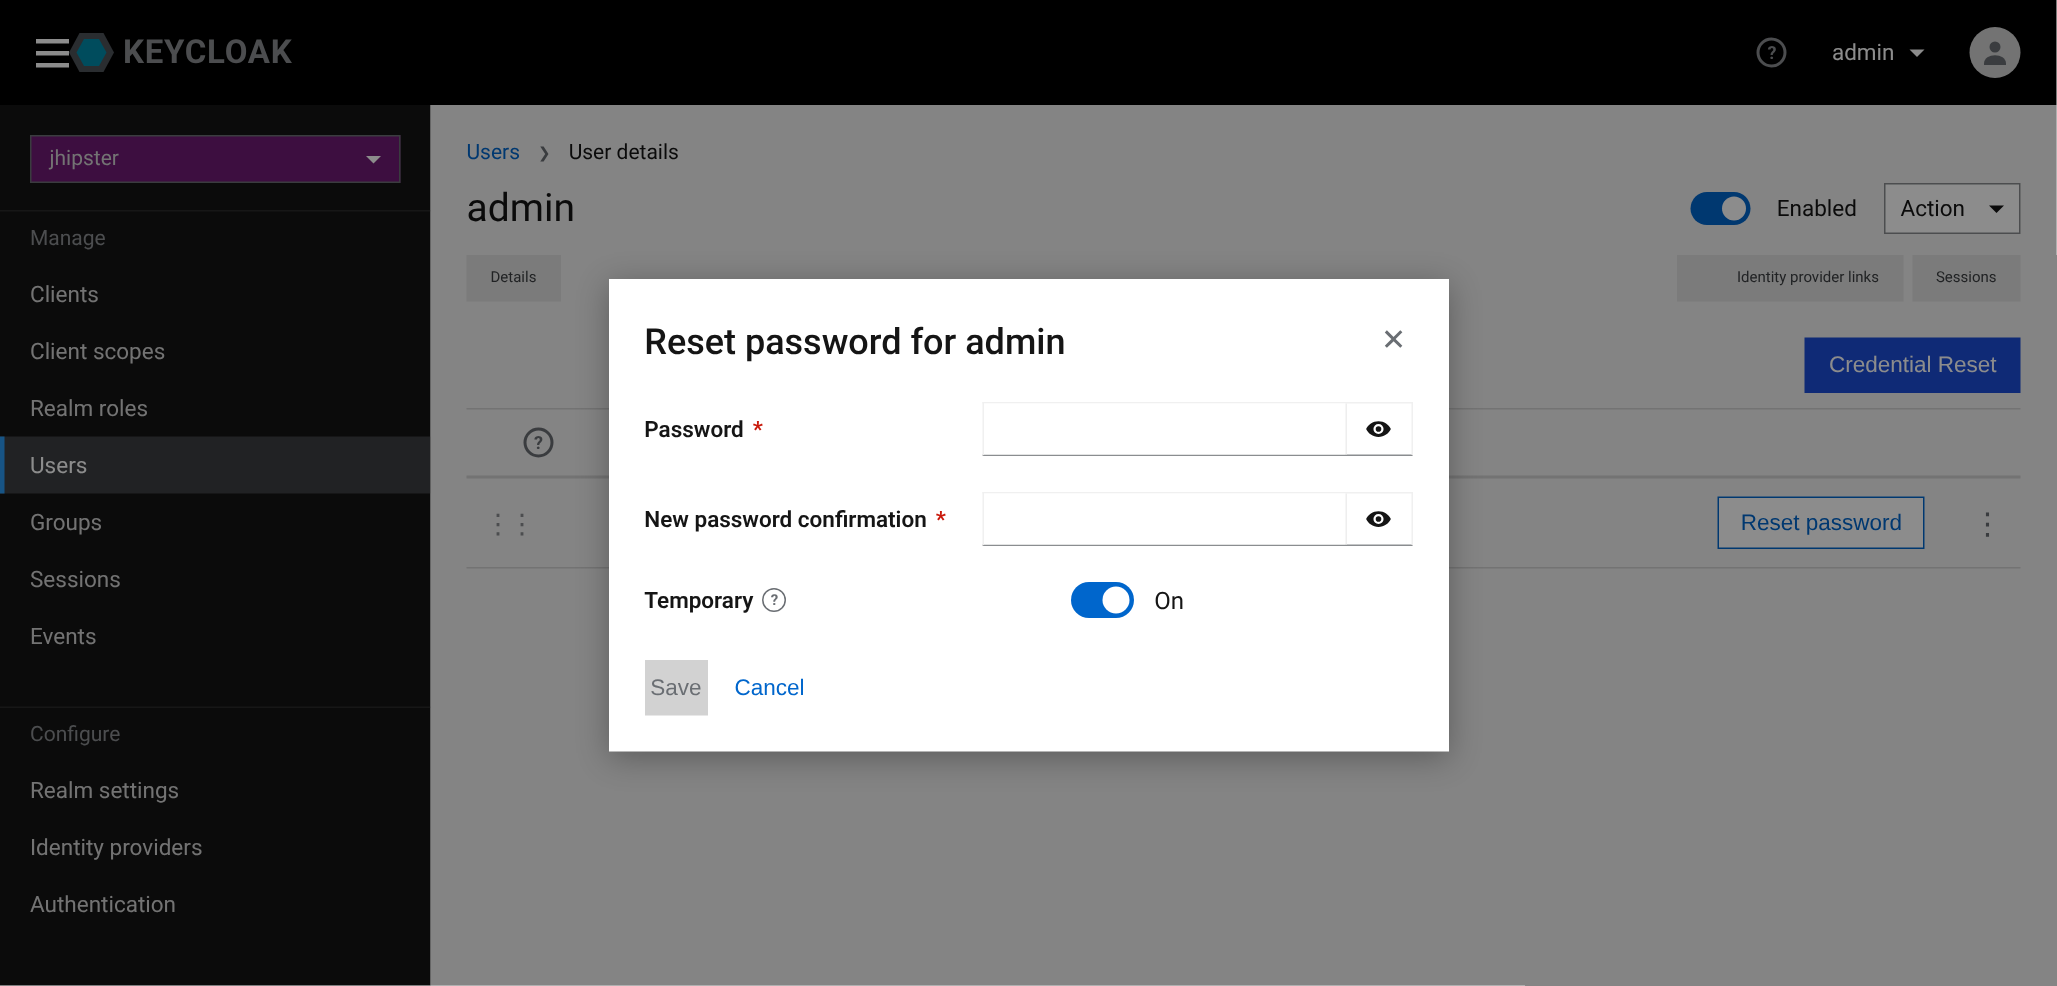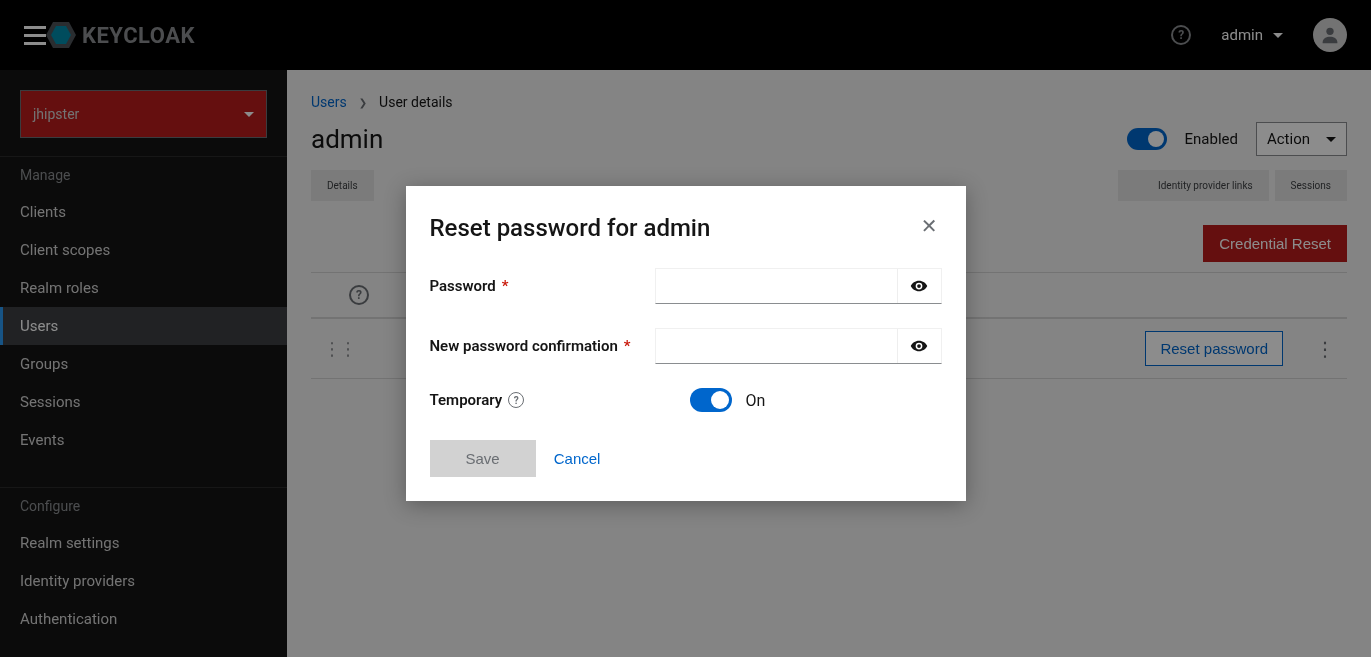--- a/index.html
+++ b/index.html
@@ -50,22 +50,22 @@
     
     .sidebar {
       width: 287px;
       background: #151515;
       padding-top: 20px;
       overflow: hidden;
     }
     .realm-select-wrap { padding: 0 20px 18px 20px; }
     .realm-select {
       border: 1px solid #6a6e73;
-      background: #b91c1c;
-      height: 48px;
+      background: #701a75;
+      height: 32px;
       display: flex; align-items: center; justify-content: space-between;
       padding: 0 12px;
       color: #d2d2d2;
       font-size: 14px;
     }
     .section-title {
       padding: 10px 20px;
       color: #8a8d90;
       font-size: 14px;
       border-top: 1px solid #2a2a2a;
@@ -115,21 +115,21 @@
     .tab {
       background: #e0e0e0; padding: 10px 16px; font-size: 10px; color: #3c3f42; cursor: pointer;
     }
 
     
     .content-card { background: #f0f0f0; padding: 24px 0; }
     .cred-actions {
       display: flex; justify-content: flex-end; margin-bottom: 10px;
     }
     .btn-primary {
-      background: #b91c1c; color: #fff; border: none; padding: 10px 16px; font-size: 15px; cursor: pointer;
+      background: #1d4ed8; color: #fff; border: none; padding: 10px 16px; font-size: 15px; cursor: pointer;
     }
     .cred-row {
       display: flex; align-items: center; border-top: 1px solid #d2d2d2; border-bottom: 1px solid #d2d2d2;
       padding: 12px 0; gap: 20px;
     }
     .drag-handle { color: #8a8d90; padding: 0 12px; font-size: 18px; letter-spacing: -2px; }
     .help-round {
       width: 20px; height: 20px; border: 2px solid #6a6e73; border-radius: 50%;
       display: flex; align-items: center; justify-content: center; color: #6a6e73; font-size: 12px; font-weight: bold;
     }
@@ -157,35 +157,35 @@
 
     .form-row { display: flex; align-items: center; margin-bottom: 24px; }
     .form-label-cell { width: 225px; font-size: 15px; font-weight: 600; display: flex; align-items: center; gap: 6px; }
     .req { color: #c9190b; }
     .input-wrap { flex: 1; display: flex; align-items: center; border: 1px solid #f0f0f0; border-bottom: 1px solid #8a8d90; height: 36px; position: relative; }
     .input-wrap input { flex: 1; border: none; outline: none; height: 100%; padding: 0 10px; font-size: 14px; }
     .eye-toggle { width: 44px; display: flex; align-items: center; justify-content: center; cursor: pointer; border-left: 1px solid #eee; height: 100%; }
     .eye-toggle svg { width: 18px; height: 18px; fill: #151515; }
 
     .temp-toggle-row { display: flex; align-items: center; margin-bottom: 28px; }
-    .temp-switch-area { display: flex; align-items: center; gap: 14px; }
+    .temp-switch-area { display: flex; align-items: center; gap: 14px; margin-left: 24px; }
     .switch2 {
       width: 42px; height: 24px; background: #06c; border-radius: 12px; position: relative; cursor: pointer;
     }
     .switch2 .knob {
       width: 18px; height: 18px; background: #fff; border-radius: 50%; position: absolute; top: 3px; right: 3px;
     }
     .help-round-sm {
       width: 16px; height: 16px; border: 1.5px solid #6a6e73; border-radius: 50%;
       display: inline-flex; align-items: center; justify-content: center; color: #6a6e73; font-size: 10px; font-weight: bold;
     }
 
     .modal-actions { display: flex; gap: 18px; align-items: center; }
     .btn-disabled {
-      background: #d2d2d2; color: #6a6e73; border: none; padding: 10px 36px; font-size: 15px; cursor: not-allowed; text-align: right;
+      background: #d2d2d2; color: #6a6e73; border: none; padding: 10px 4px; font-size: 15px; cursor: not-allowed; text-align: right;
     }
     .btn-link { color: #06c; background: none; border: none; font-size: 15px; cursor: pointer; }
   </style>
 </head>
 <body>
 
 <div class="header">
   <div class="header-left">
     <div class="hamburger">
       <span></span>

